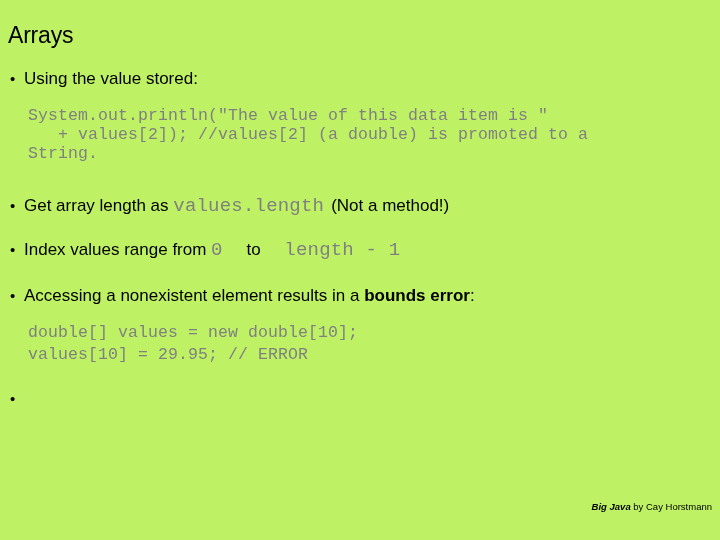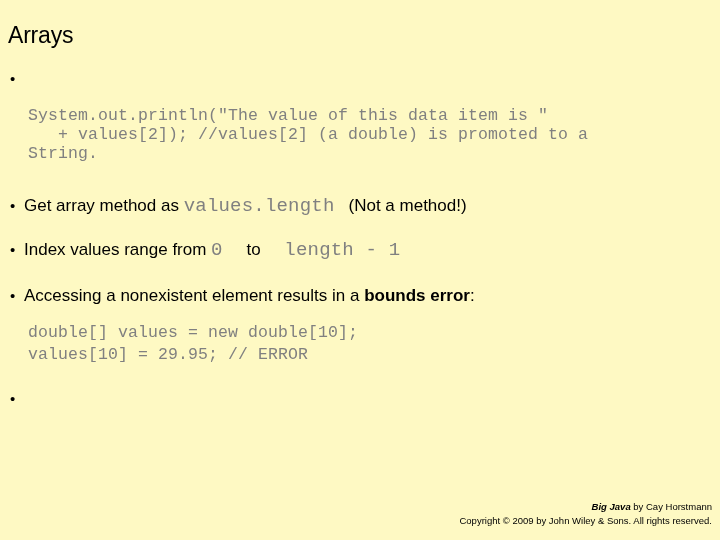--- a/index.html
+++ b/index.html
@@ -12,21 +12,21 @@
     height: 540px;
     position: relative;
     overflow: hidden;
     font-family: "Liberation Sans", sans-serif;
     color: #000000;
     -webkit-font-smoothing: none;
   }
   .slide {
     position: absolute;
     inset: 0;
-    background: #fef9c3;
+    background: #bef264;
   }
 
   
   .slide-title {
     position: absolute;
     left: 8px;
     top: 22px;
     font-size: 23px;
     line-height: 26px;
     font-weight: 400;
@@ -92,29 +92,30 @@
 </style>
 </head>
 <body>
 
 <div class="slide">
 
   <div class="slide-title">Arrays</div>
 
   <div class="row bullet" style="top:68px;">
     <span class="dot">•</span>
+    <span>Using the value stored:</span>
   </div>
 
   <div class="row code" style="top:106px; padding-left:28px;">System.out.println("The value of this data item is "</div>
   <div class="row code" style="top:125px; padding-left:28px;">   + values[2]); //values[2] (a double) is promoted to a</div>
   <div class="row code" style="top:144px; padding-left:28px;">String.</div>
 
   <div class="row bullet" style="top:195px;">
     <span class="dot">•</span>
-    <span>Get array method as </span><span class="mono">values.length</span><span style="margin-left:14px;">(Not a method!)</span>
+    <span>Get array length as </span><span class="mono">values.length</span><span style="margin-left:7px;">(Not a method!)</span>
   </div>
 
   <div class="row bullet" style="top:239px;">
     <span class="dot">•</span>
     <span>Index values range from </span><span class="mono">0</span><span style="margin:0 19px;"> to </span><span class="mono">length - 1</span>
   </div>
 
   <div class="row bullet" style="top:285px;">
     <span class="dot">•</span>
     <span>Accessing a nonexistent element results in a </span><span class="b">bounds error</span><span>:</span>
@@ -123,15 +124,14 @@
   <div class="row code" style="top:323px; padding-left:28px;">double[] values = new double[10];</div>
   <div class="row code" style="top:345px; padding-left:28px;">values[10] = 29.95; // ERROR</div>
 
   <div class="row bullet" style="top:388px;">
     <span class="dot">•</span>
   </div>
 
   <div class="footer" style="top:500px;">
     <span class="title-ital">Big Java</span><span> by Cay Horstmann</span>
   </div>
-  <div class="footer" style="top:514px;">Copyright © 2009 by John Wiley &amp; Sons.  All rights reserved.</div>
 
 </div>
 
 </body></html>

